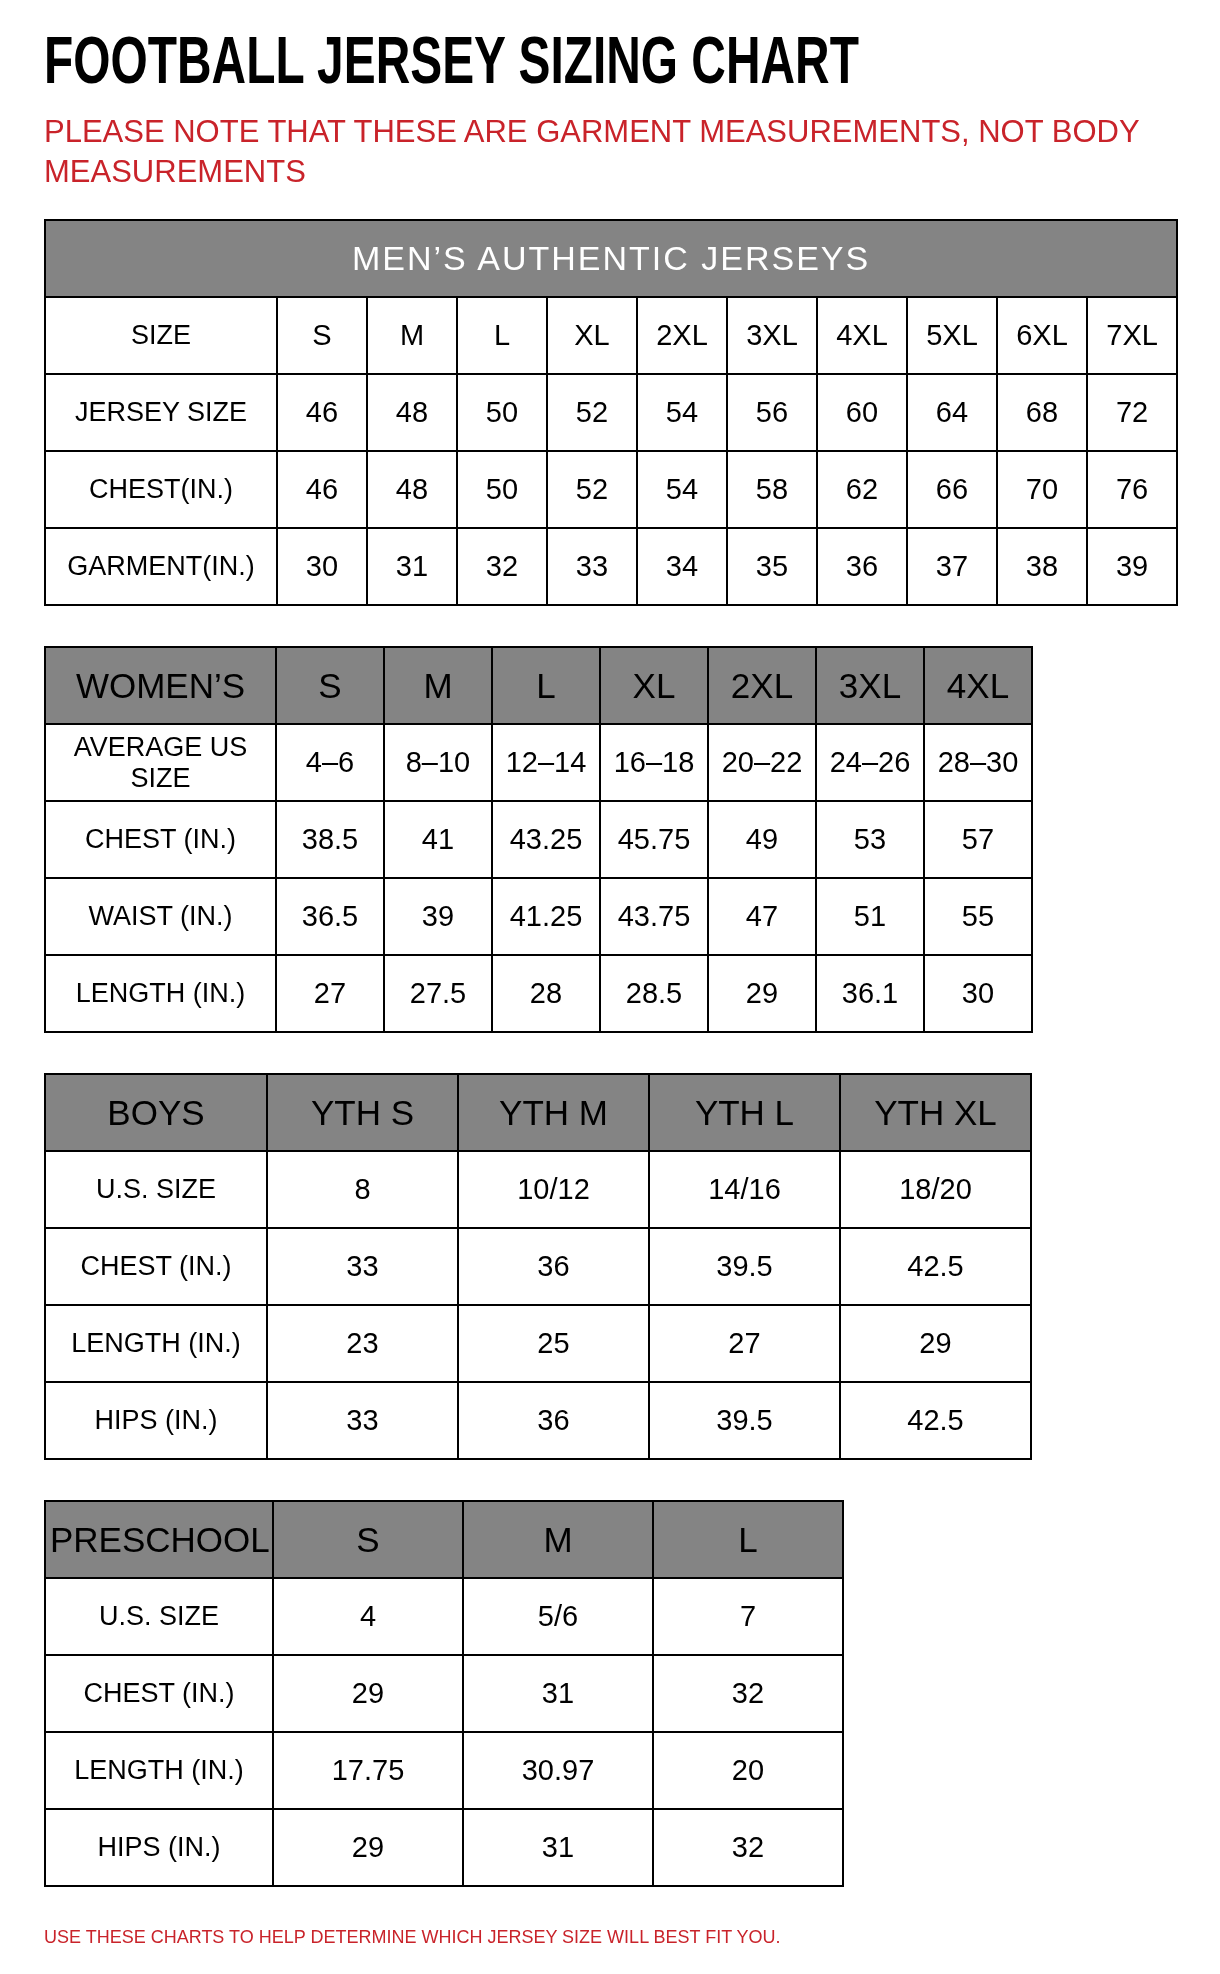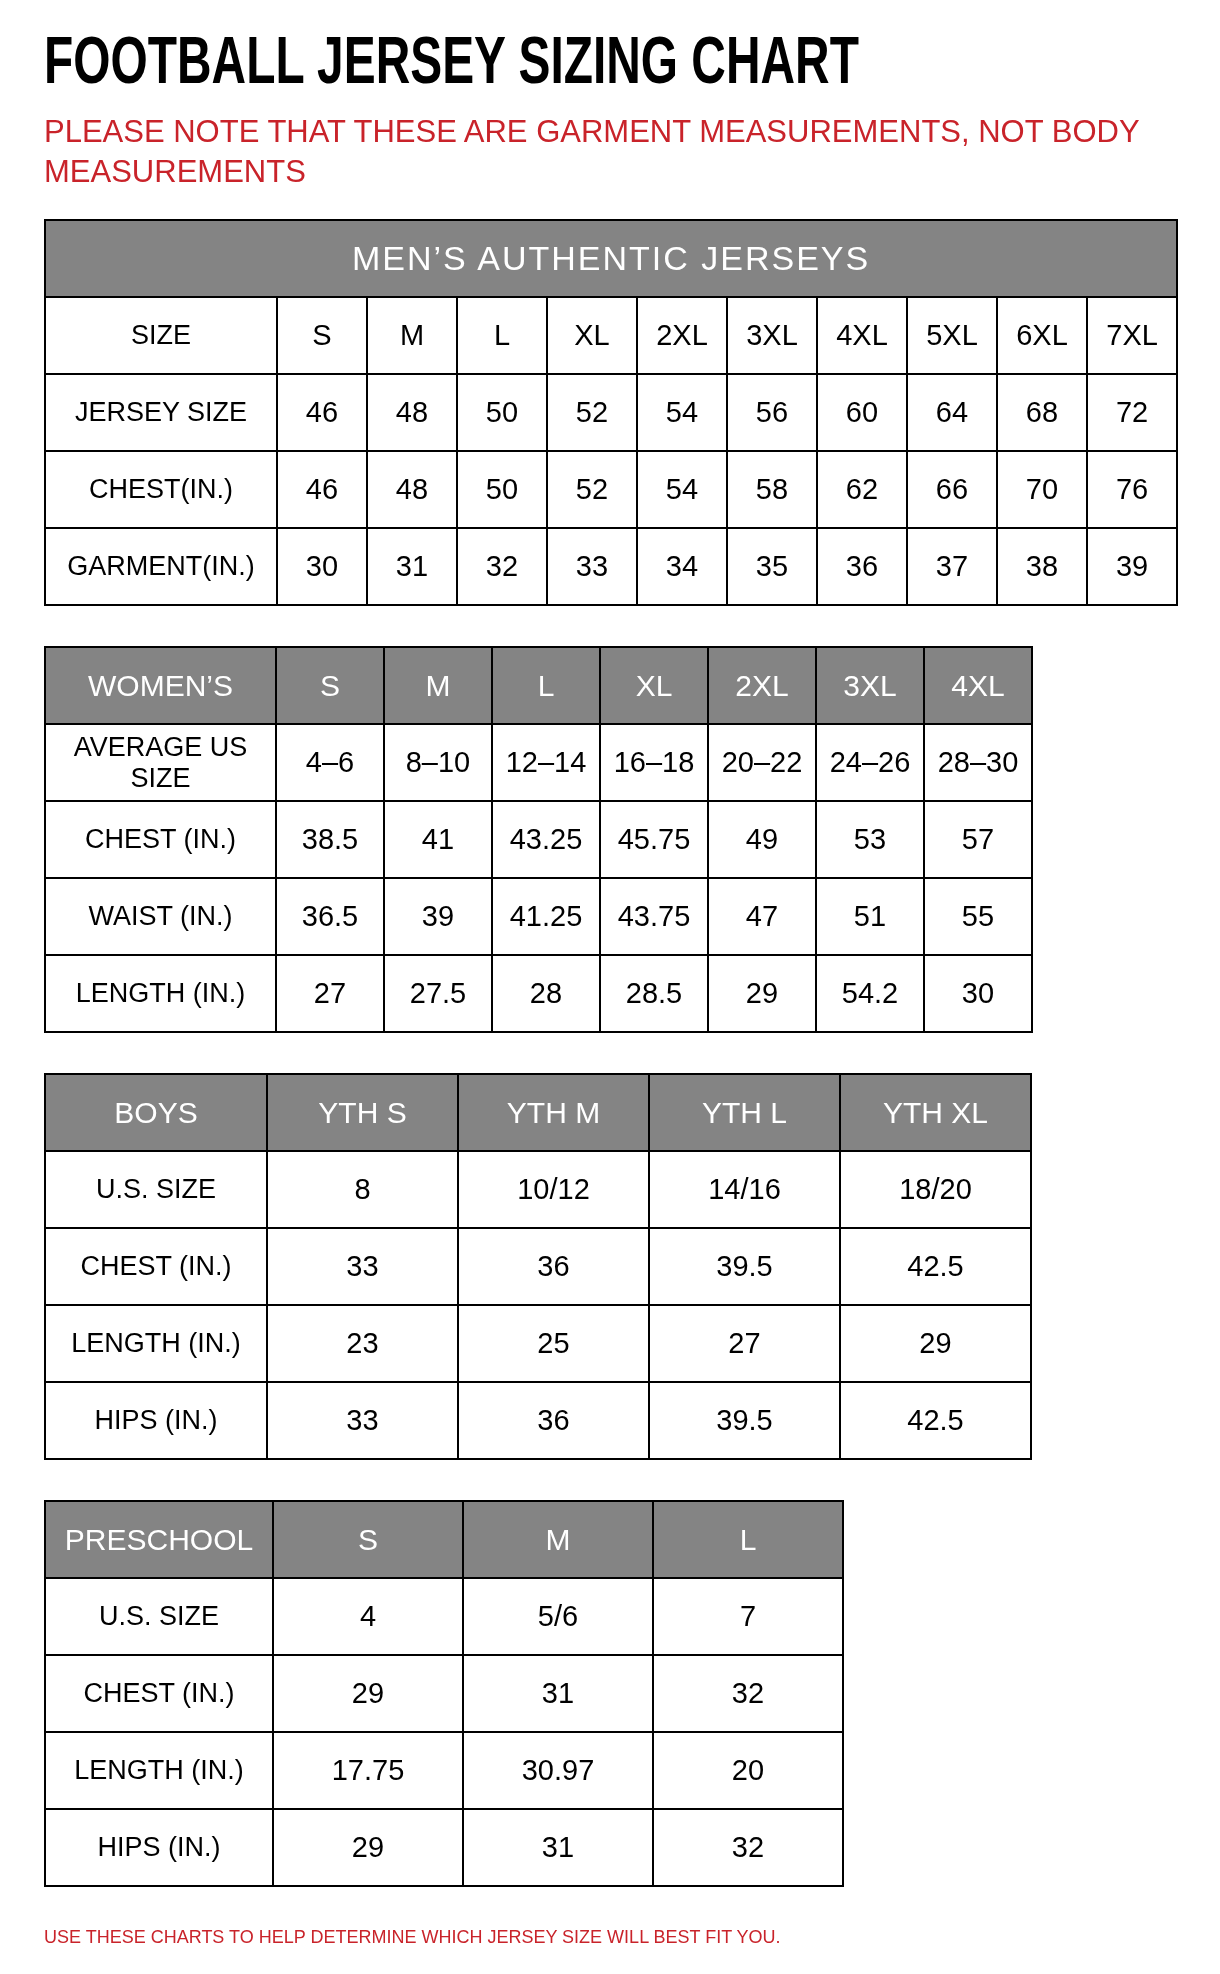--- a/index.html
+++ b/index.html
@@ -37,22 +37,22 @@
   .banner-cell {
     background:var(--header-gray);
     color:#fff;
     font-size:34px;
     font-weight:400;
     letter-spacing:2px;
     height:80px;
   }
   .header-cell {
     background:var(--header-gray);
-    color:#ffffff;
-    font-size:30px;
+    color:#000000;
+    font-size:35px;
     font-weight:400;
     border-left:3px solid #fff;
     border-right:3px solid #fff;
   }
   tr.header-row th:first-child { border-left:2px solid #000; }
   tr.header-row th:last-child { border-right:2px solid #000; }
   .label-cell { font-size:27px; line-height:1.15; }
   .value-cell { font-size:29px; }
 
   .footer-note {
@@ -182,21 +182,21 @@
           <td class="value-cell">51</td>
           <td class="value-cell">55</td>
         </tr>
         <tr>
           <td class="label-cell">LENGTH (IN.)</td>
           <td class="value-cell">27</td>
           <td class="value-cell">27.5</td>
           <td class="value-cell">28</td>
           <td class="value-cell">28.5</td>
           <td class="value-cell">29</td>
-          <td class="value-cell">54.2</td>
+          <td class="value-cell">36.1</td>
           <td class="value-cell">30</td>
         </tr>
       </tbody>
   </table>
 
   <table class="size-table" style="width:986px">
     <colgroup>
         <col style="width:222px">
         <col span="4" style="width:191px">
       </colgroup>

